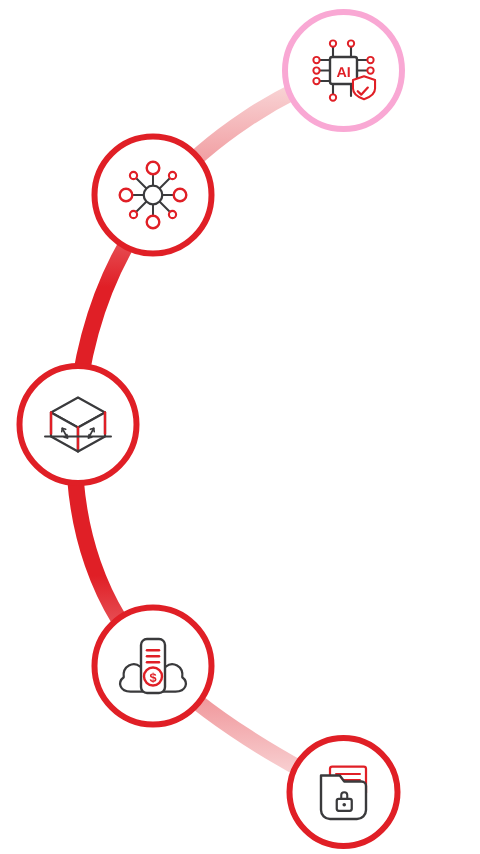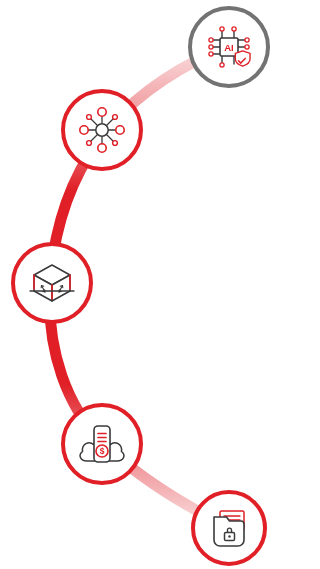--- a/index.html
+++ b/index.html
@@ -61,21 +61,21 @@
       </linearGradient>
     </defs>
 
     <path d="M 229 47
              C 185 62, 140 92, 110 126
              C 78 164, 55 214, 50 283
              C 46 352, 68 408, 103 443
              C 140 480, 190 508, 229 528" fill="none" stroke="url(#curveGrad)" stroke-width="11" stroke-linecap="round"></path>
   </svg>
 
-  <div class="node" style="left:188px; top:6px; width:82px; height:82px; border:4px solid #737373;">
+  <div class="node" style="left:188px; top:6px; width:82px; height:82px; border:4px solid #f9a8d4;">
     <span class="node-label">AI chip with security shield</span>
     <svg class="node-svg" width="52" height="52" viewBox="0 0 52 52" xmlns="http://www.w3.org/2000/svg">
       <g stroke="#3A3A3C" stroke-width="1.4" fill="none" stroke-linecap="round">
 
         <line x1="19" y1="9" x2="19" y2="17"></line>
         <line x1="31" y1="9" x2="31" y2="17"></line>
 
         <line x1="19" y1="35" x2="19" y2="43"></line>
         <line x1="31" y1="35" x2="31" y2="43"></line>
 

